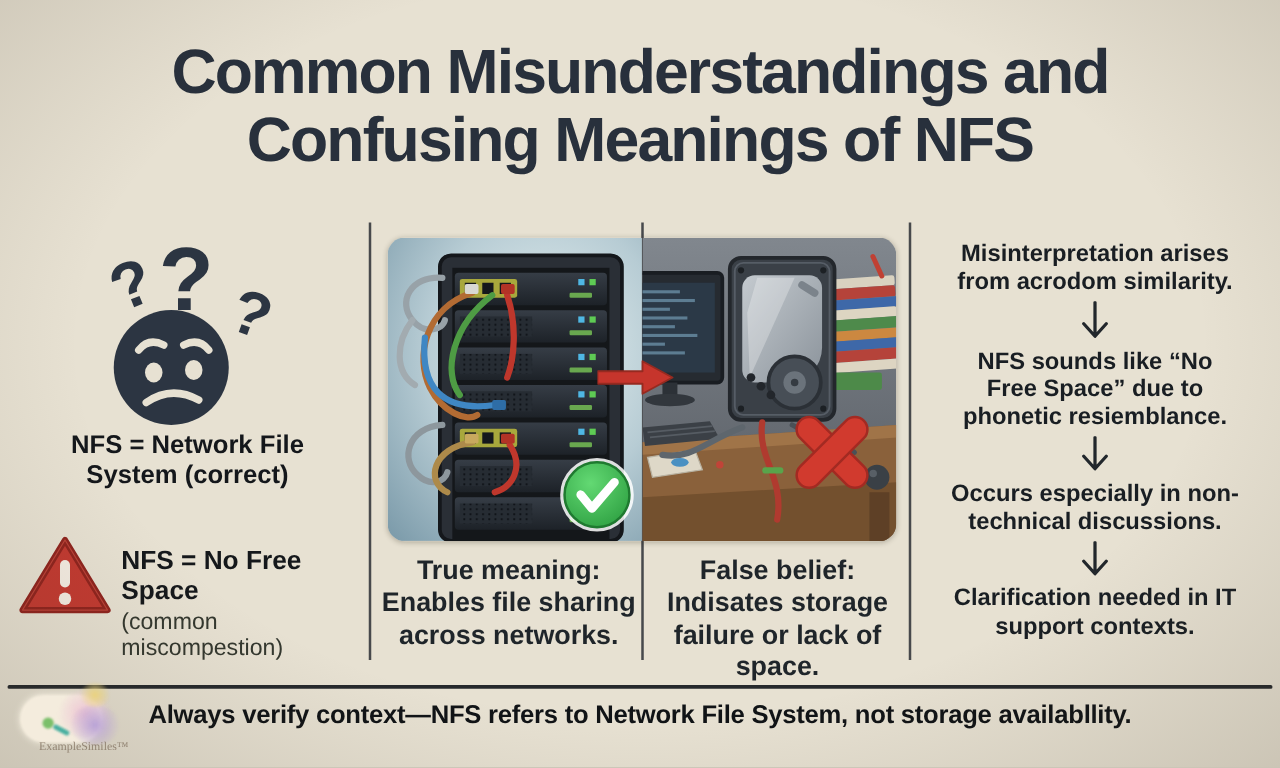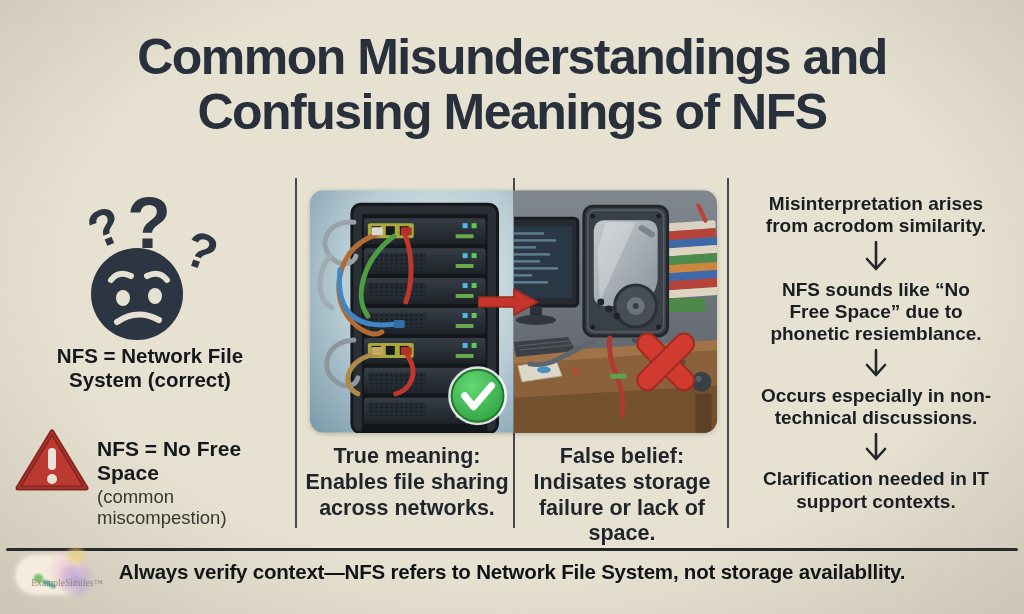--- a/index.html
+++ b/index.html
@@ -68,21 +68,21 @@
   
   .logo{position:absolute;left:12px;top:546px;width:110px;height:66px;z-index:5;}
   .logo .blob{position:absolute;border-radius:50%;filter:blur(1px);}
   .logo .b1{left:4px;top:10px;width:66px;height:38px;background:#f4ecdd;border-radius:22px;box-shadow:0 0 6px rgba(255,250,235,.8);}
   .logo .b2{left:34px;top:6px;width:44px;height:38px;background:radial-gradient(circle,#ecc3d3 0%,rgba(236,195,211,0) 75%);}
   .logo .b3{left:44px;top:18px;width:40px;height:32px;background:radial-gradient(circle,#b9a3d6 0%,rgba(185,163,214,0) 78%);}
   .logo .b4{left:52px;top:0px;width:24px;height:20px;background:radial-gradient(circle,#e9d27d 0%,rgba(233,210,125,0) 80%);}
   .logo .b5{left:22px;top:28px;width:9px;height:9px;background:#7bbf6a;}
   .logo .b6{left:30px;top:36px;width:14px;height:4px;background:#49b0a0;border-radius:2px;transform:rotate(28deg);}
   .logo .wm-text{
-    position:absolute;left:0;top:32px;width:110px;text-align:center;
+    position:absolute;left:0;top:47px;width:110px;text-align:center;
     font-family:"Liberation Serif",serif;font-size:9.5px;color:rgba(122,106,88,.72);
   }
 </style>
 </head>
 <body>
 
 <div id="canvas">
 
   <div class="title">
     <div>Common Misunderstandings and</div>

